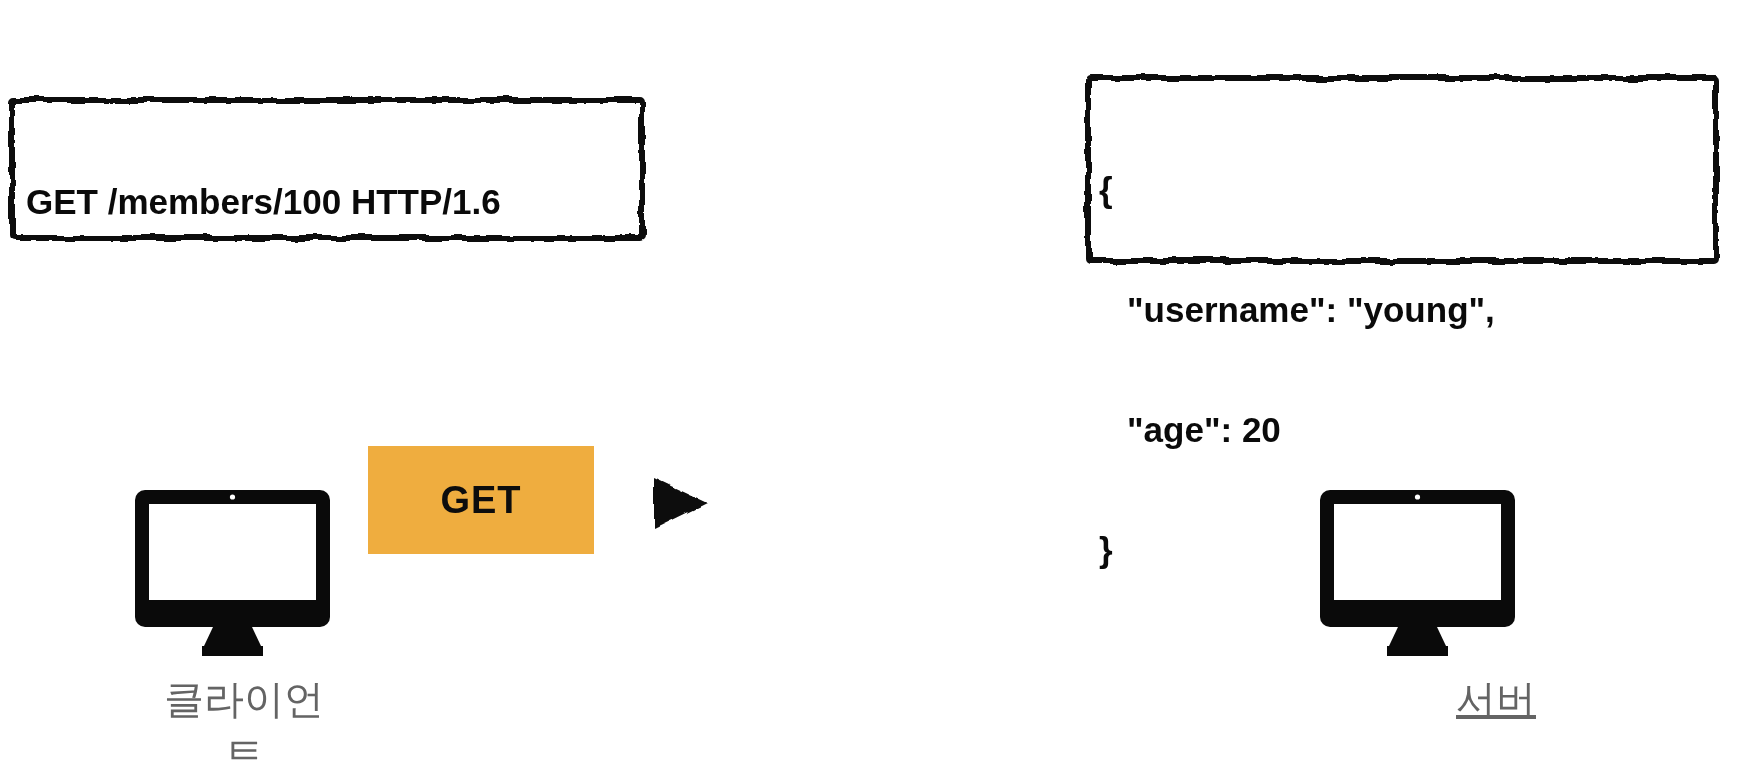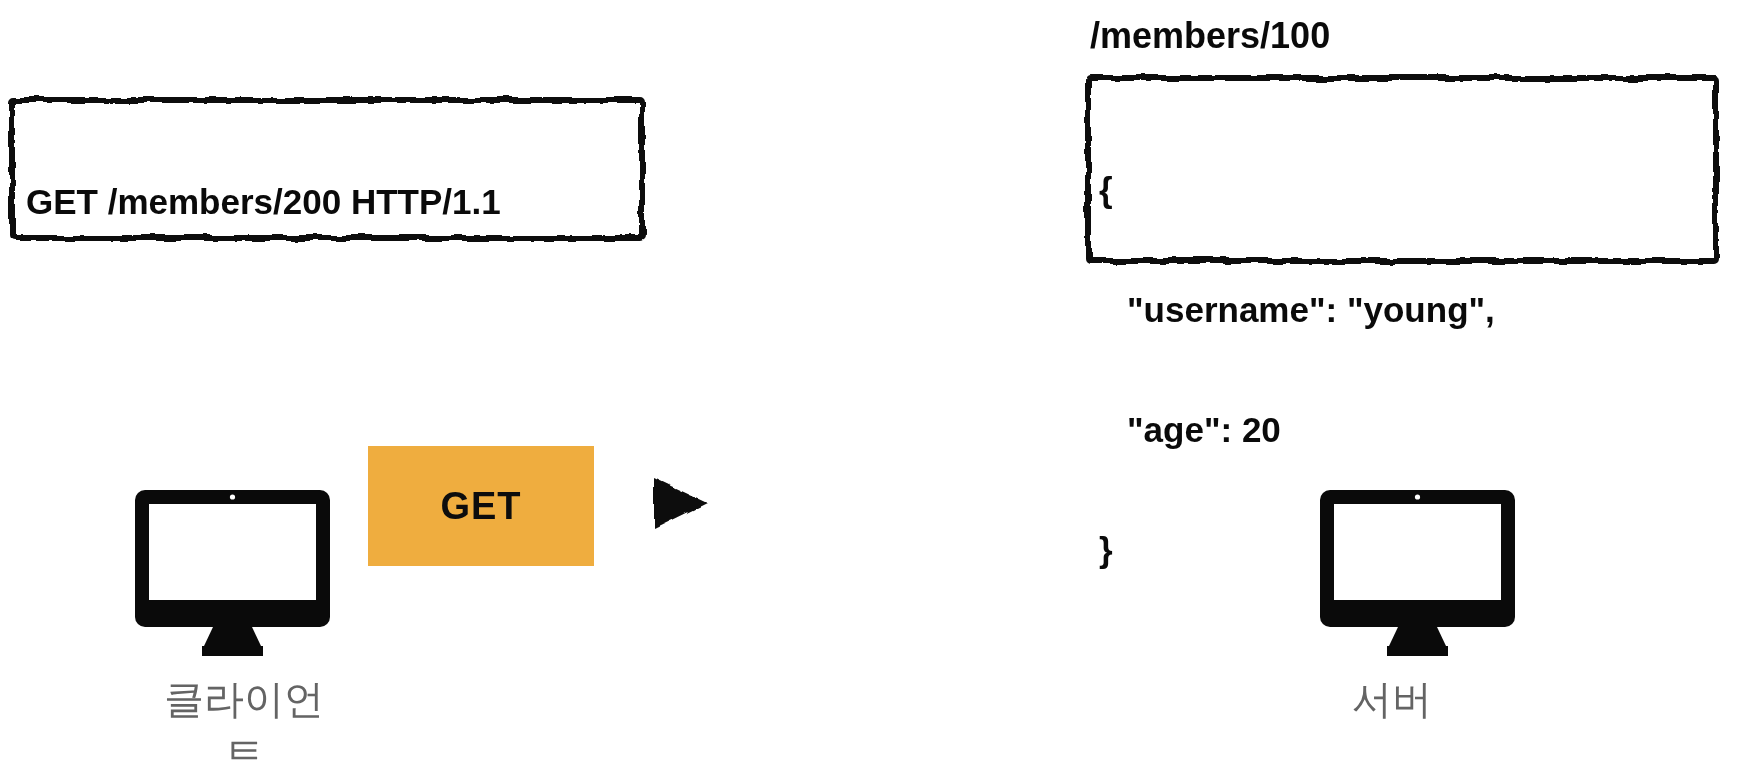--- a/index.html
+++ b/index.html
@@ -61,42 +61,42 @@
     font-size: 35px;
     line-height: 40px;
   }
   .res-body .indent { padding-left: 28px; }
 
   .method-box {
     position: absolute;
     left: 368px;
     top: 446px;
     width: 226px;
-    height: 120px;
+    height: 108px;
     background: var(--method-box, #EFAD3F);
     display: flex;
     align-items: center;
     justify-content: center;
     font-size: 38px;
     font-weight: bold;
     letter-spacing: 1px;
     color: #0d0d0d;
   }
 
   .node-label {
     position: absolute;
     top: 672px;
     width: 196px;
     text-align: center;
     font-size: 40px;
     font-weight: normal;
     color: var(--node-label, #646464);
   }
   .node-label.client { left: 146px; }
-  .node-label.server { left: 1294px; }
+  .node-label.server { left: 1398px; text-decoration: underline; }
 </style>
 </head>
 <body>
 
 <div class="stage">
 
   <svg class="art" viewBox="0 0 1752 764" aria-hidden="true">
     <defs>
       <filter id="rough" x="-10%" y="-10%" width="120%" height="120%">
         <feTurbulence type="fractalNoise" baseFrequency="0.045" numOctaves="3" seed="11" result="n"></feTurbulence>
@@ -118,24 +118,23 @@
     <line x1="318" y1="568" x2="1332" y2="568" class="sketch-stroke" stroke-width="9"></line>
 
     <line x1="599" y1="503" x2="662" y2="503" class="sketch-stroke" stroke-width="7"></line>
     <path d="M 654 478 L 707 503 L 654 529 Z" class="sketch-fill"></path>
 
     <use href="#monitor" x="135" y="490"></use>
     <use href="#monitor" x="1320" y="490"></use>
   </svg>
 
   <div class="txt req-text">
-    <div>GET /members/200 HTTP/1.1</div>
+    <div>GET /members/100 HTTP/1.6</div>
   </div>
 
-  <div class="txt res-title">/members/100</div>
   <div class="txt res-body">
     <div>{</div>
     <div class="indent">"username": "young",</div>
     <div class="indent">"age": 20</div>
     <div>}</div>
   </div>
 
   <div class="method-box">
     <span>GET</span>
   </div>

